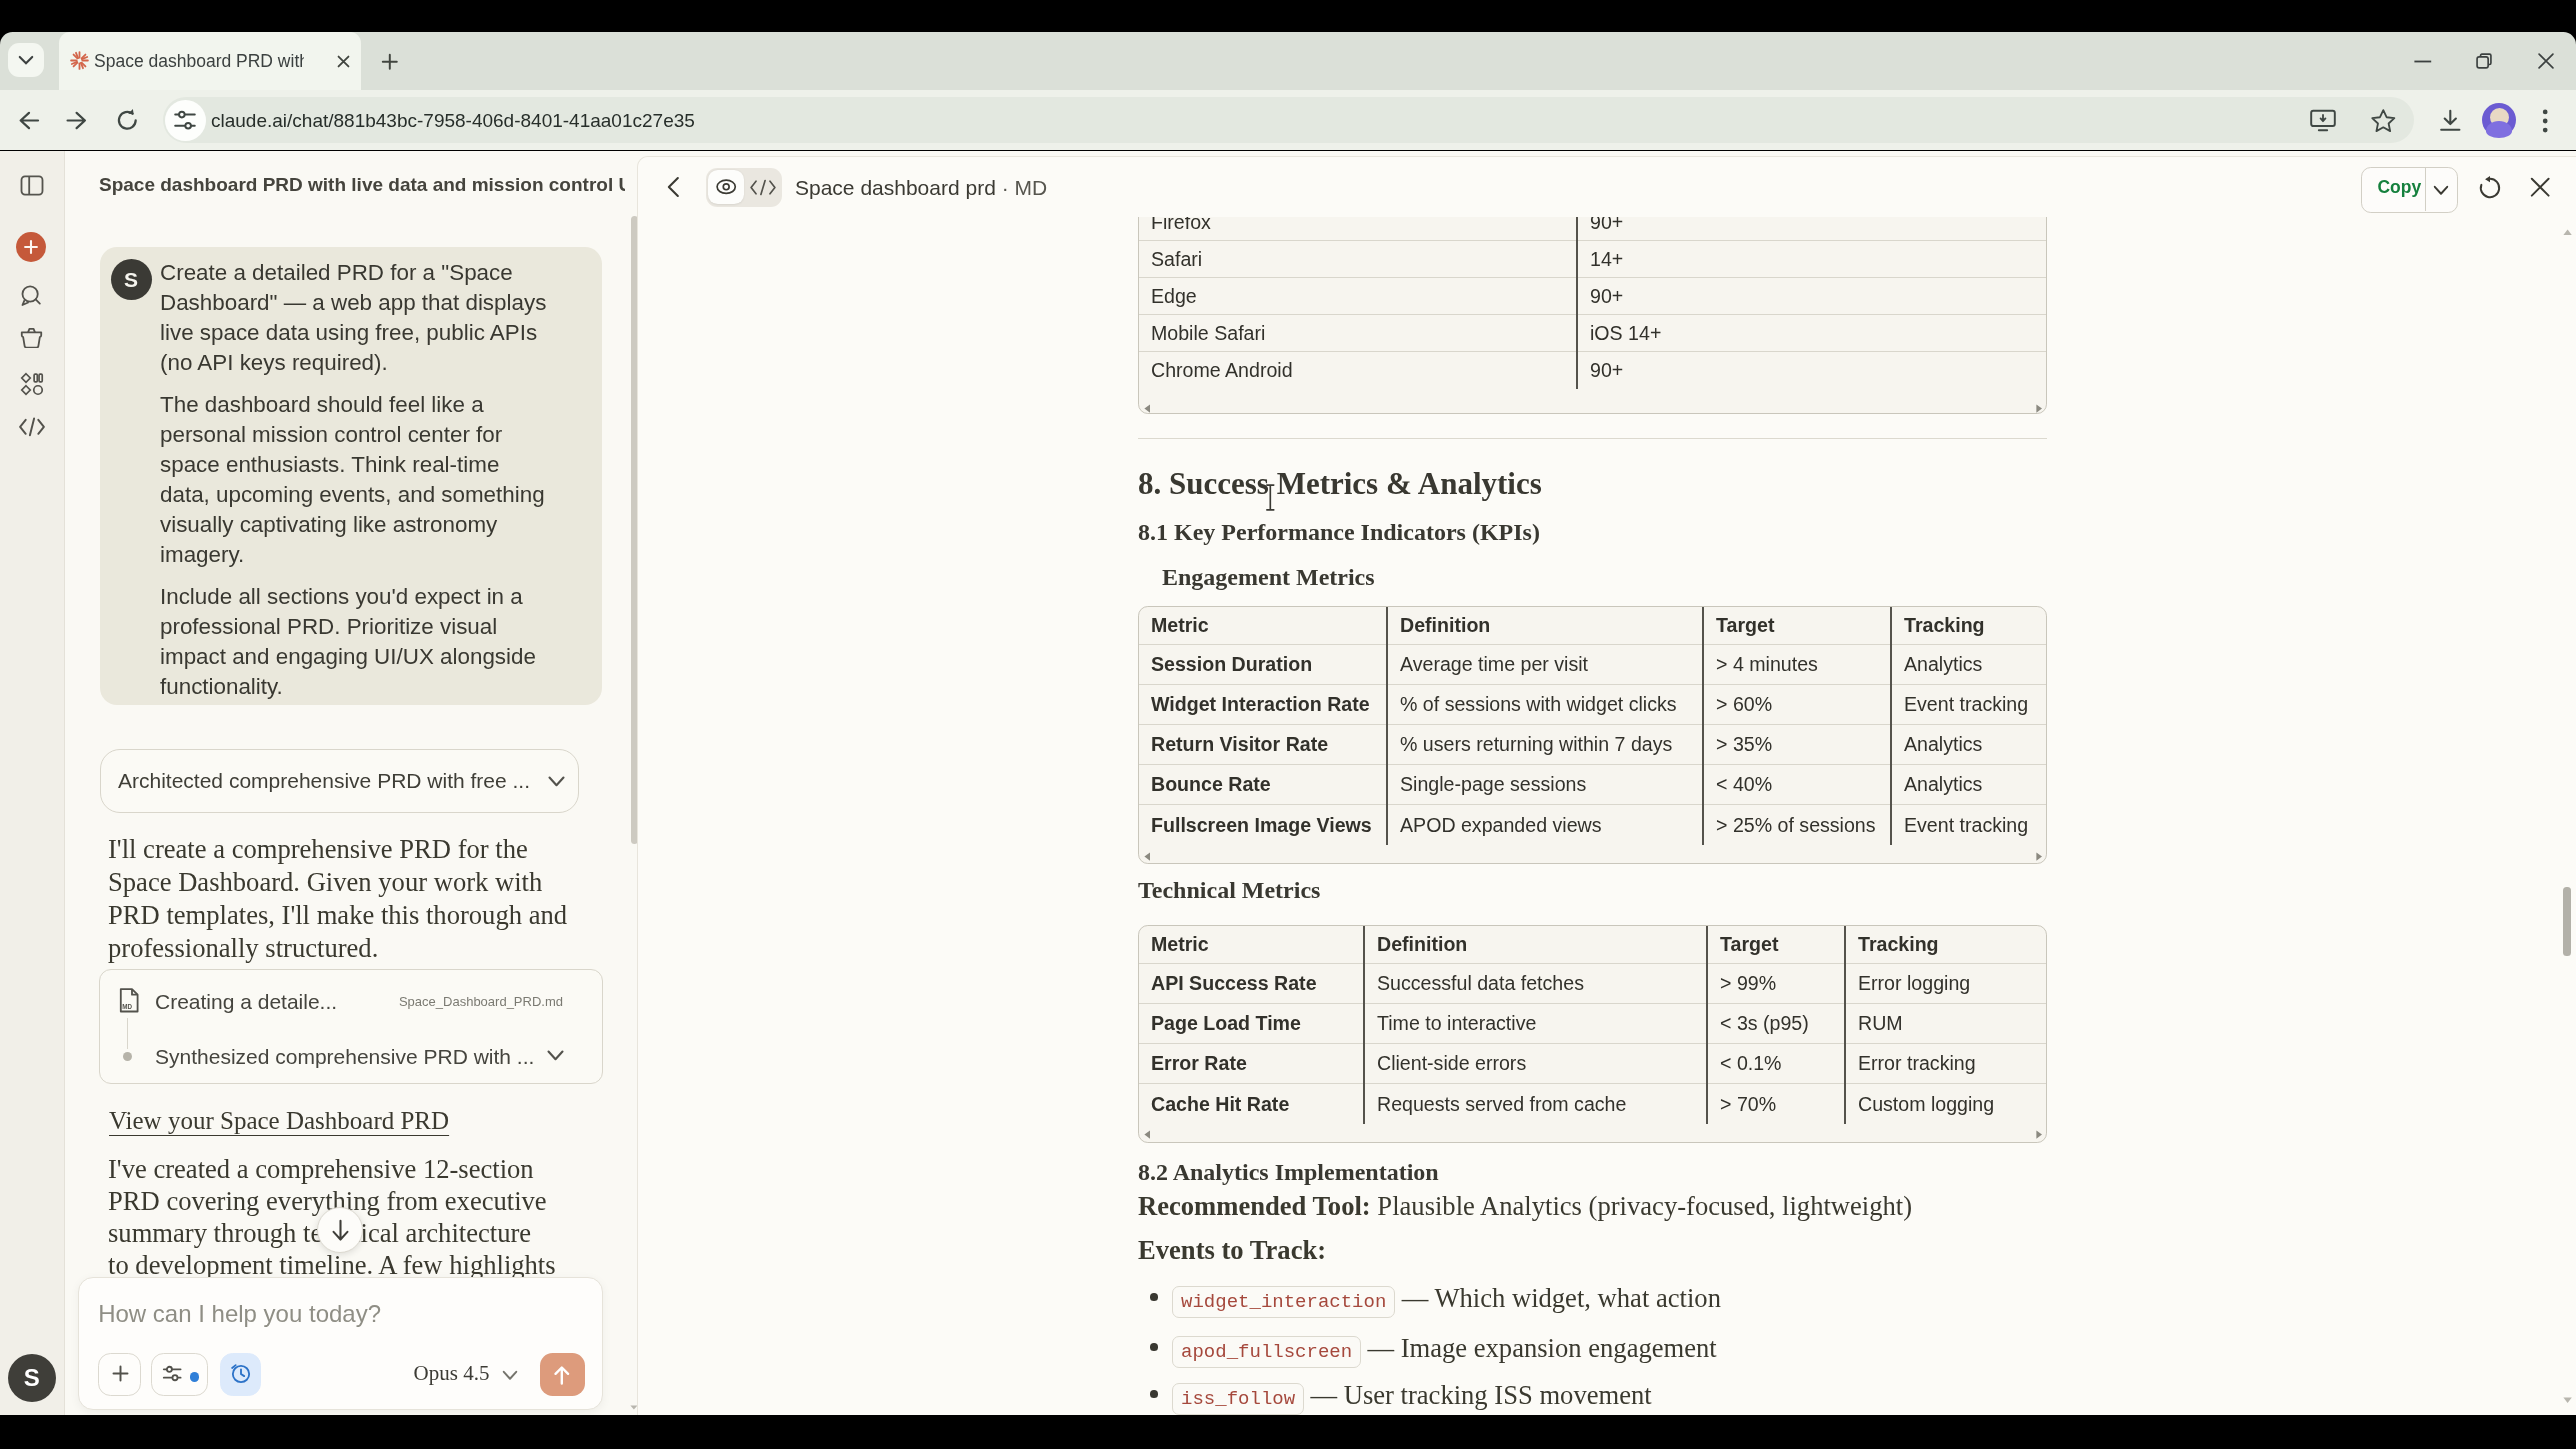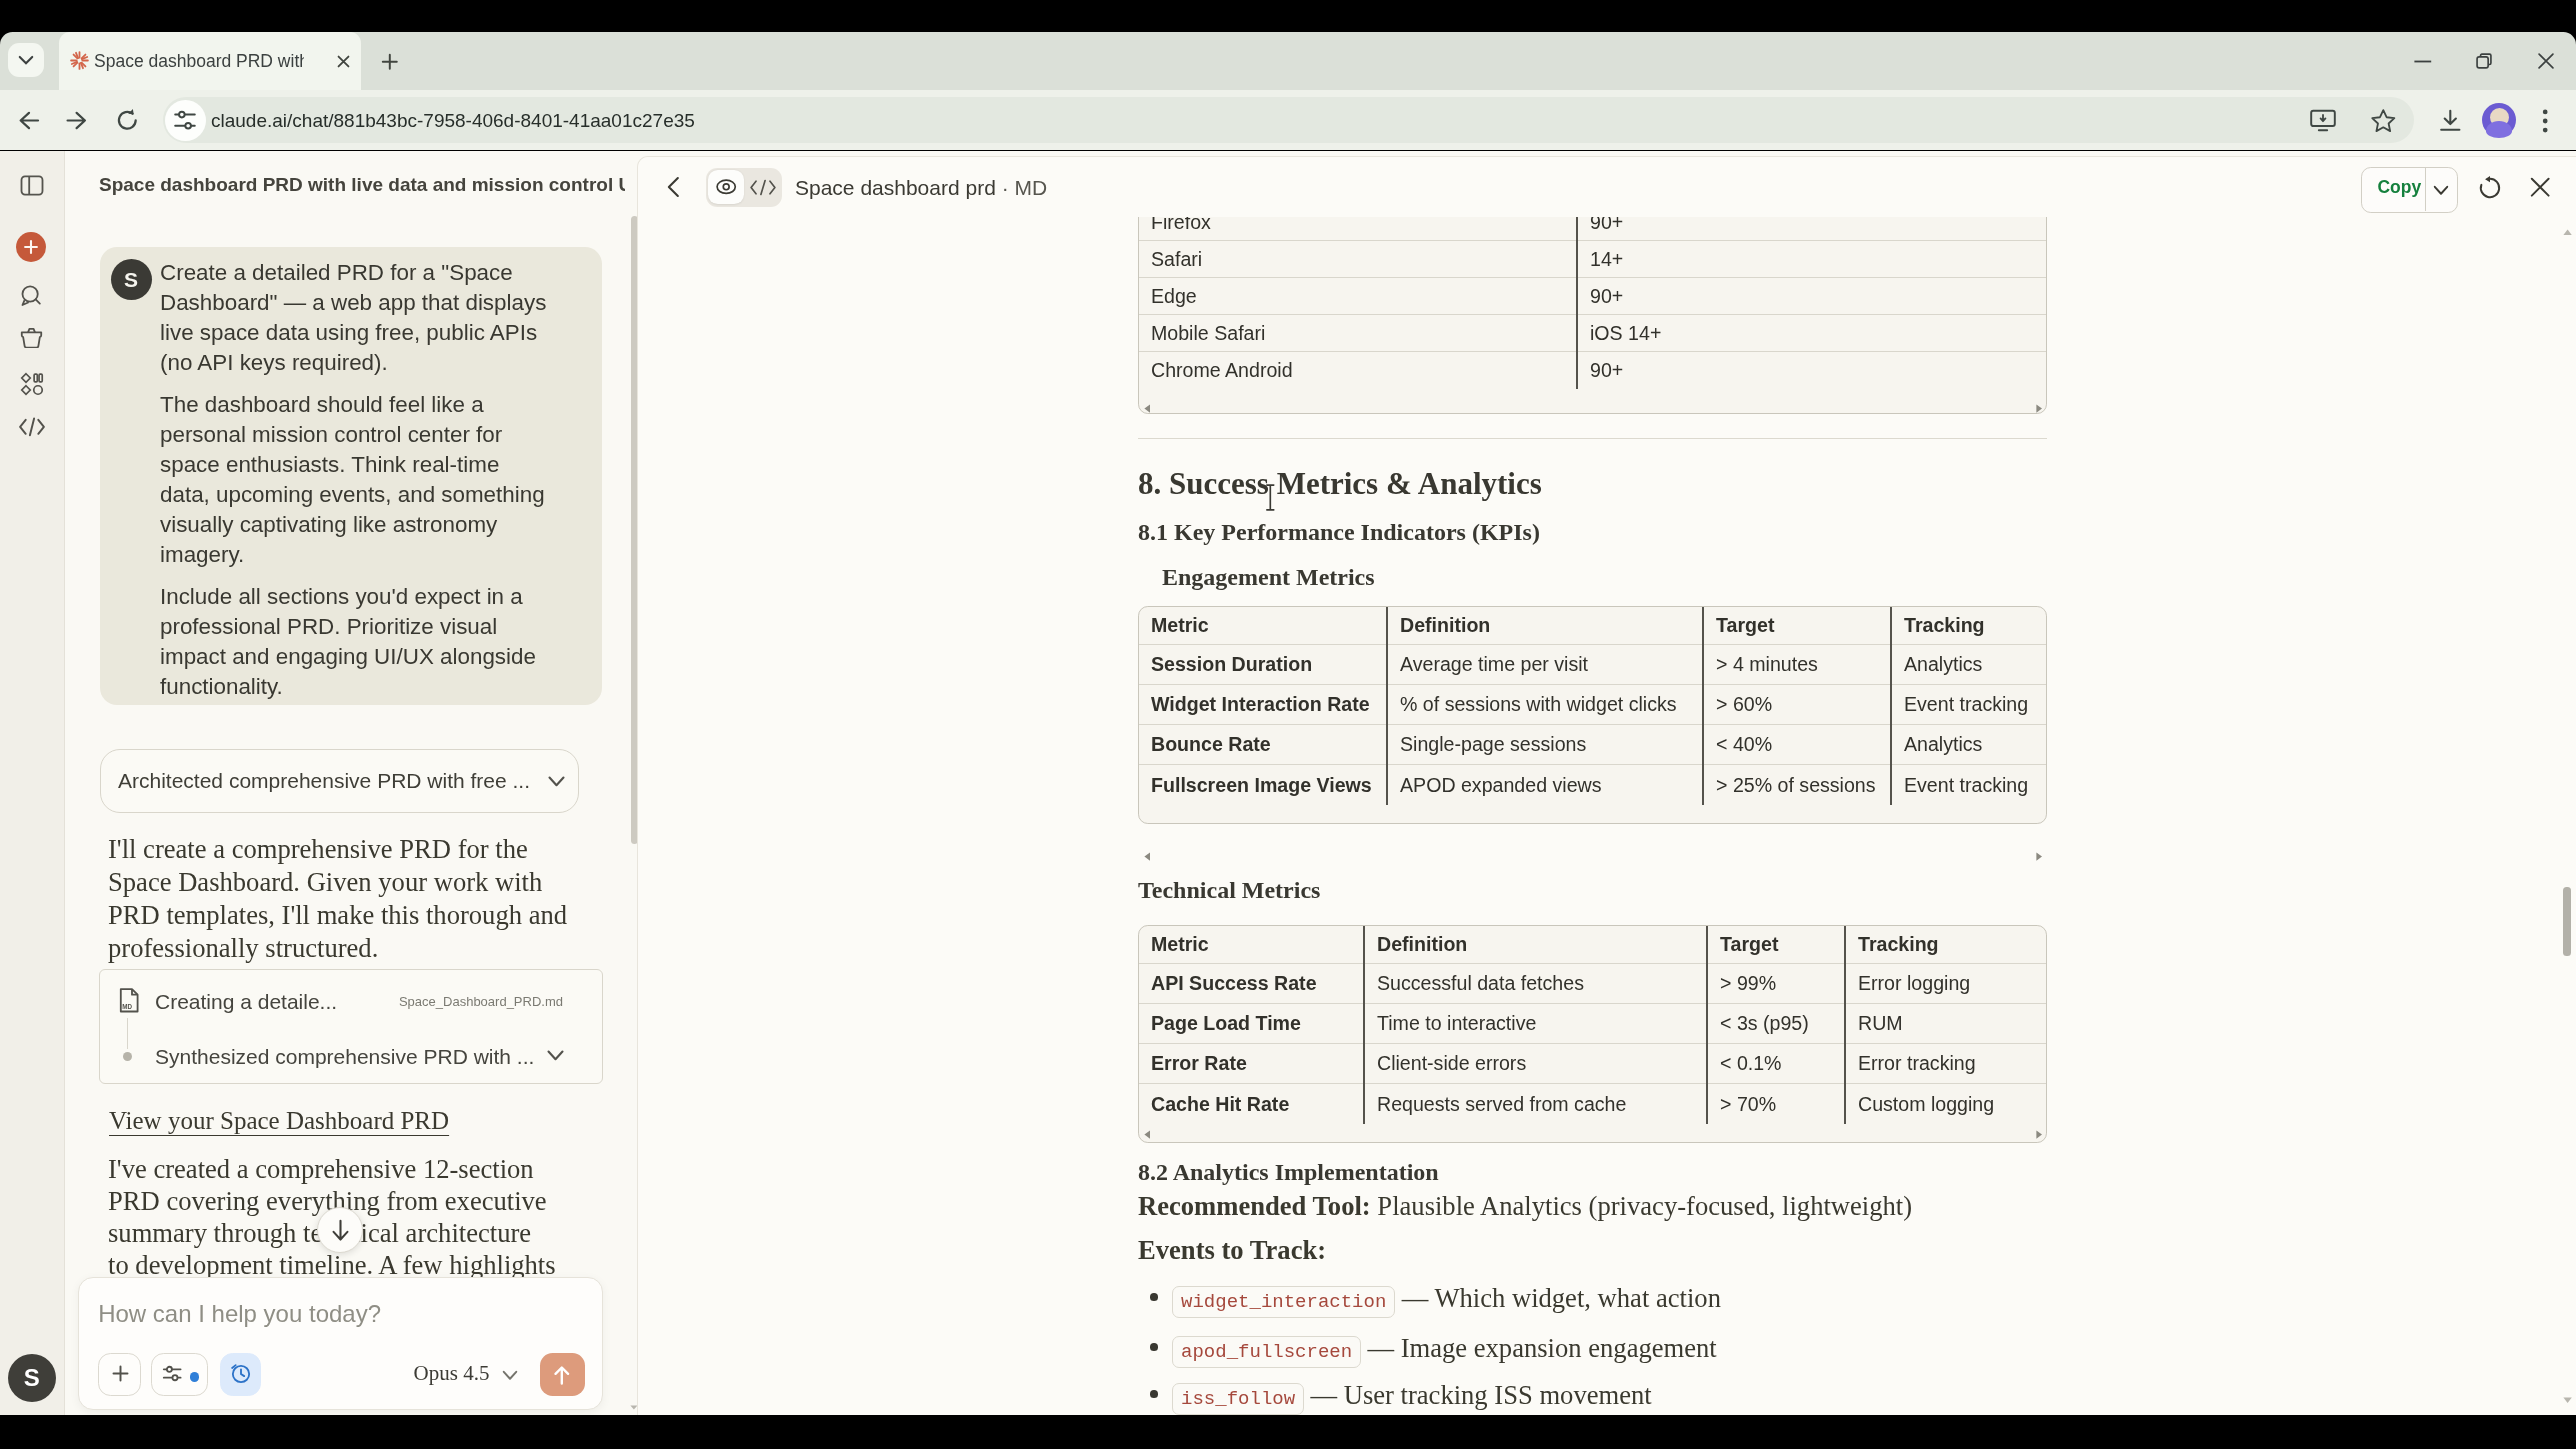--- a/index.html
+++ b/index.html
@@ -19,21 +19,21 @@
 #chat{position:absolute;left:65px;top:0;width:572px;height:1264px;background:#faf9f4;overflow:hidden}
 #charttitle{position:absolute;left:34px;top:23px;width:526px;font-size:19px;font-weight:700;color:#45443d;white-space:nowrap;overflow:hidden}
 #bubble{position:absolute;left:35px;top:96px;width:502px;height:458px;background:#eae8dc;border-radius:17px}
 .bavatar{position:absolute;left:10.5px;top:12px;width:41px;height:41px;border-radius:50%;background:#3b3a35;color:#f5f4ee;font-weight:700;font-size:21px;text-align:center;line-height:41px}
 .btext{position:absolute;left:60px;top:10.5px;width:420px;font-size:22.4px;line-height:30px;color:#393831}
 .btext p{margin-bottom:12px}
 #collapsebar{position:absolute;left:35px;top:598px;width:479px;height:64px;border:1.4px solid #d9d6cb;border-radius:20px;background:#fbfaf5}
 #collapsebar .t{position:absolute;left:17px;top:19px;font-size:21px;color:#3f3e37}
 .serifp{font-family:"Liberation Serif",serif;color:#3a392f}
 #resp1{position:absolute;left:43px;top:682px;font-size:26.6px;line-height:33px}
-#filecard{position:absolute;left:34px;top:818px;width:504px;height:115px;border:1.4px solid #d9d6cb;border-radius:6px;background:#fbfaf5}
+#filecard{position:absolute;left:34px;top:818px;width:504px;height:115px;border:1.4px solid #d9d6cb;border-radius:12px;background:#fbfaf5}
 #viewlink{position:absolute;left:44px;top:956px;font-size:25px;text-decoration:underline;text-underline-offset:5.6px;text-decoration-thickness:1.4px}
 #resp2{position:absolute;left:43px;top:1002px;font-size:26.6px;line-height:32px}
 #composer{position:absolute;left:12.6px;top:1126px;width:525px;height:133px;background:#fefdfb;border:1.4px solid #e6e3da;border-radius:15px;box-shadow:0 2.8px 9.8px rgba(0,0,0,0.05)}
 #composer .ph{position:absolute;left:19.6px;top:22.4px;font-size:24px;color:#8f8e85}
 .cbtn{position:absolute;top:75px;height:43px;border:1.4px solid #dcd9d0;border-radius:12.6px;background:#fefdfb}
 #opus{position:absolute;left:335px;top:83px;font-family:"Liberation Serif",serif;font-size:21px;color:#3c3b35}
 #sendbtn{position:absolute;left:461px;top:75px;width:45px;height:43px;border-radius:12.6px;background:#dd9b7c}
 #savatar{position:absolute;left:7.7px;top:1203px;width:48px;height:48px;border-radius:50%;background:#3f3e39;color:#fff;font-weight:700;font-size:24px;text-align:center;line-height:48px}
 #chatscroll{position:absolute;left:566px;top:65px;width:7px;height:628px;background:#cdcac1;border-radius:3.5px}
 #scrolldown{position:absolute;left:252px;top:1056px;width:46px;height:46px;border-radius:50%;background:#fdfcf9;border:0.7px solid #dcd9d0;box-shadow:0 1.4px 7px rgba(0,0,0,0.12)}
@@ -310,20 +310,26 @@
                   <td>&gt; 4 minutes</td>
                   <td>Analytics</td>
                 </tr>
             <tr style="height:40px">
                   <td class="b">Widget Interaction Rate</td>
                   <td>% of sessions with widget clicks</td>
                   <td>&gt; 60%</td>
                   <td>Event tracking</td>
                 </tr>
             <tr style="height:40px">
+                  <td class="b">Return Visitor Rate</td>
+                  <td>% users returning within 7 days</td>
+                  <td>&gt; 35%</td>
+                  <td>Analytics</td>
+                </tr>
+            <tr style="height:40px">
                   <td class="b">Bounce Rate</td>
                   <td>Single-page sessions</td>
                   <td>&lt; 40%</td>
                   <td>Analytics</td>
                 </tr>
             <tr style="height:40px">
                   <td class="b">Fullscreen Image Views</td>
                   <td>APOD expanded views</td>
                   <td>&gt; 25% of sessions</td>
                   <td>Event tracking</td>

